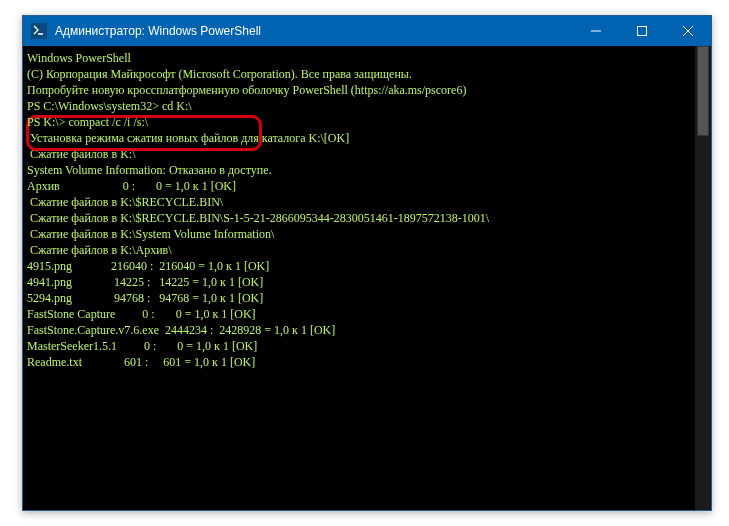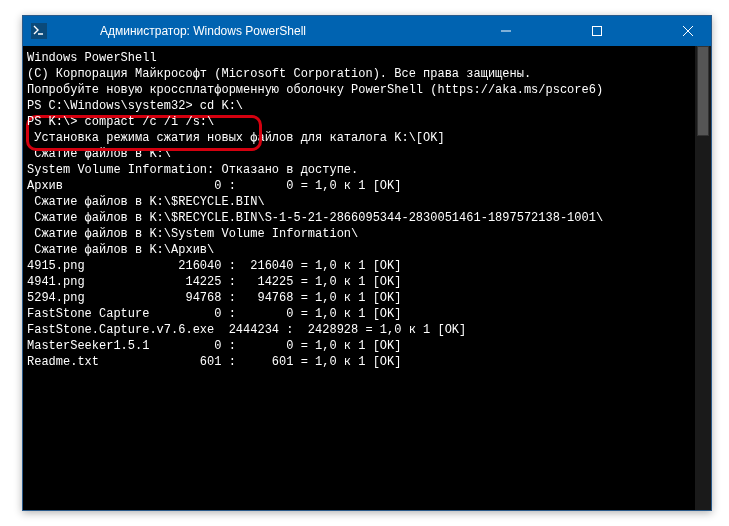--- a/index.html
+++ b/index.html
@@ -14,21 +14,20 @@
     background: #0a4a7a;
     border: 1px solid #2a5a8a;
     box-shadow: 0 2px 8px rgba(0,0,0,0.3);
     display: flex; flex-direction: column;
   }
   .titlebar {
     height: 30px; background: #0063b1;
     display: flex; align-items: center;
     color: #fff; font-family: 'Segoe UI', Tahoma, sans-serif;
     font-size: 12px;
-    gap: 45px;
   }
   .titlebar .ps-icon {
     width: 16px; height: 16px; margin: 0 8px 0 8px;
     background: #0a4a7a;
     display: inline-flex; align-items: center; justify-content: center;
   }
   .titlebar .ps-icon svg { width: 12px; height: 12px; }
   .title-text { flex: 0 0 auto; white-space: nowrap; }
   .title-spacer { flex: 1; }
   .win-btn {
@@ -37,26 +36,27 @@
     color: #fff;
   }
   .win-btn svg { width: 10px; height: 10px; }
 
   .term-wrap {
     flex: 1; background: #000; position: relative;
     display: flex;
   }
   .term {
     flex: 1;
-    color: #ffffff;
+    color: #bef264;
     font-size: 12px;
     line-height: 16px;
     padding: 4px 0 4px 4px;
     white-space: pre;
     overflow: hidden;
+    font-family: Liberation Serif, serif;
   }
   .scrollbar {
     width: 16px; background: #1a1a1a;
     position: relative;
   }
   .scroll-thumb {
     position: absolute; top: 0; left: 2px;
     width: 12px; height: 90px;
     background: #555; border: 1px solid #333;
   }

